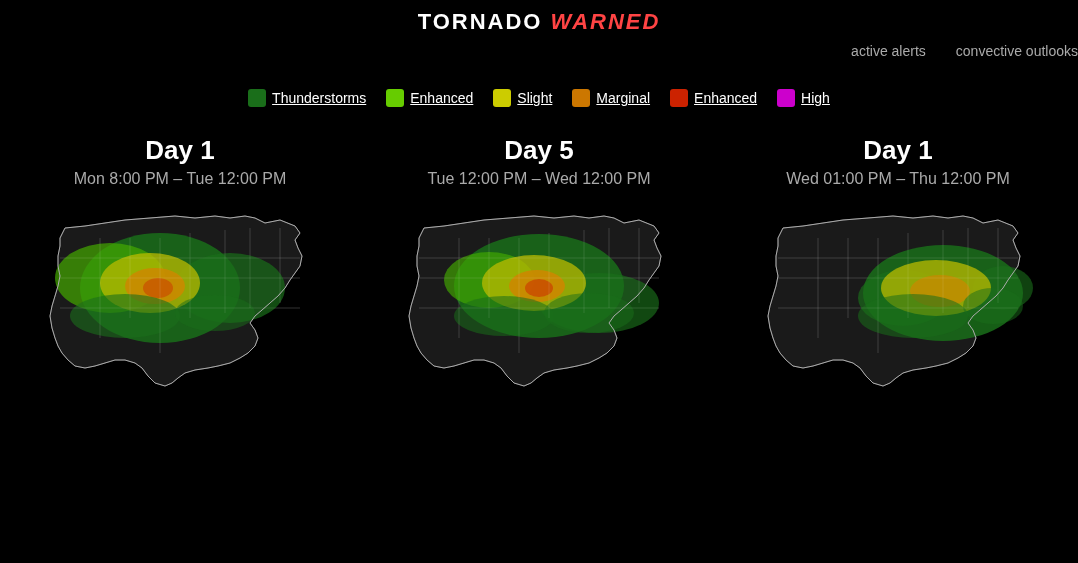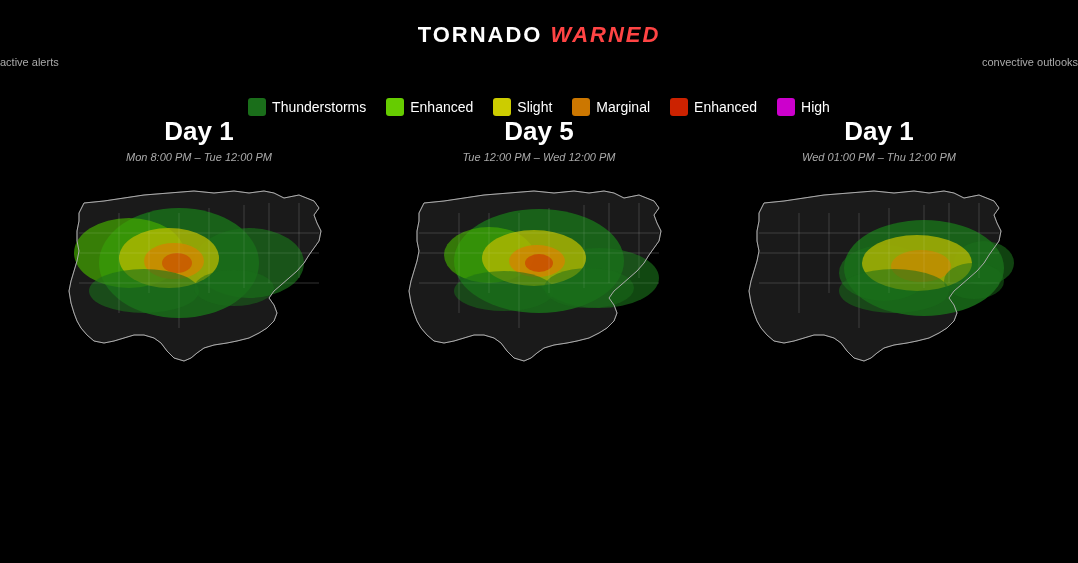--- a/index.html
+++ b/index.html
@@ -7,45 +7,45 @@
       background: #000;
       color: #fff;
       font-family: Arial, Helvetica, sans-serif;
       width: 1078px;
       min-height: 563px;
       overflow: hidden;
     }
 
     .header {
       text-align: center;
-      padding-top: 22px;
+      padding-top: 9px;
     }
 
     .title {
       font-size: 22px;
       font-weight: 900;
       letter-spacing: 2px;
       text-transform: uppercase;
     }
 
     .title-tornado {
       color: #fff;
     }
 
     .title-warned {
       color: #ff4444;
       font-style: italic;
     }
 
     .nav-links {
       margin-top: 8px;
-      font-size: 11px;
+      font-size: 14px;
       color: #aaa;
       display: flex;
-      justify-content: space-between;
+      justify-content: flex-end;
       gap: 30px;
     }
 
     .nav-links a {
       color: #aaa;
       text-decoration: none;
       cursor: pointer;
     }
 
     .legend {
@@ -56,54 +56,55 @@
       margin-top: 30px;
       flex-wrap: wrap;
     }
 
     .legend-item {
       display: flex;
       align-items: center;
       gap: 6px;
       font-size: 14px;
       color: #fff;
+      text-decoration: underline;
     }
 
     .legend-box {
       width: 18px;
       height: 18px;
       border-radius: 3px;
     }
 
     .maps-container {
       display: flex;
-      justify-content: center;
-      gap: 20px;
+      justify-content: space-between;
+      gap: 28px;
+      margin-top: 28px;
       padding: 0 20px;
     }
 
     .map-panel {
       display: flex;
       flex-direction: column;
       align-items: center;
       flex: 1;
       max-width: 320px;
     }
 
     .day-label {
       font-size: 26px;
       font-weight: 700;
       margin-bottom: 4px;
     }
 
     .time-range {
-      font-size: 11px;
+      font-size: 16px;
       color: #aaa;
       margin-bottom: 10px;
-      font-style: italic;
     }
 
     .map-wrapper {
       width: 100%;
       height: 200px;
       position: relative;
     }
 
     
   </style>

